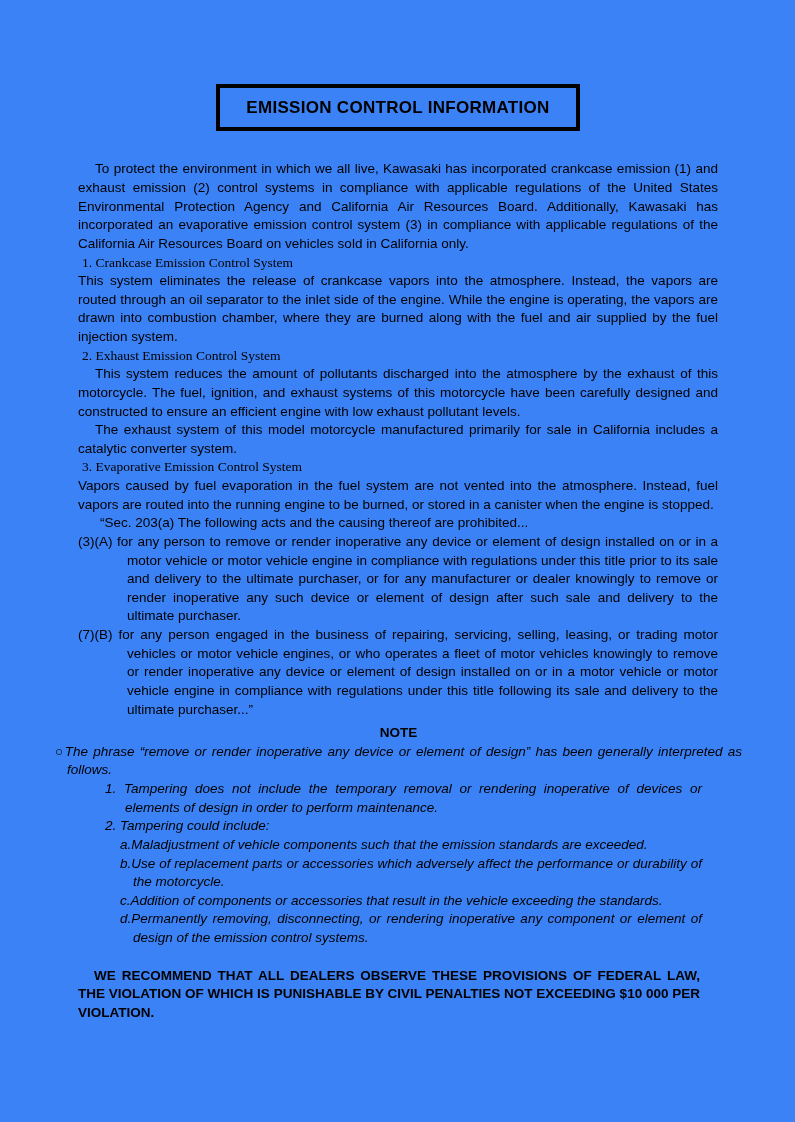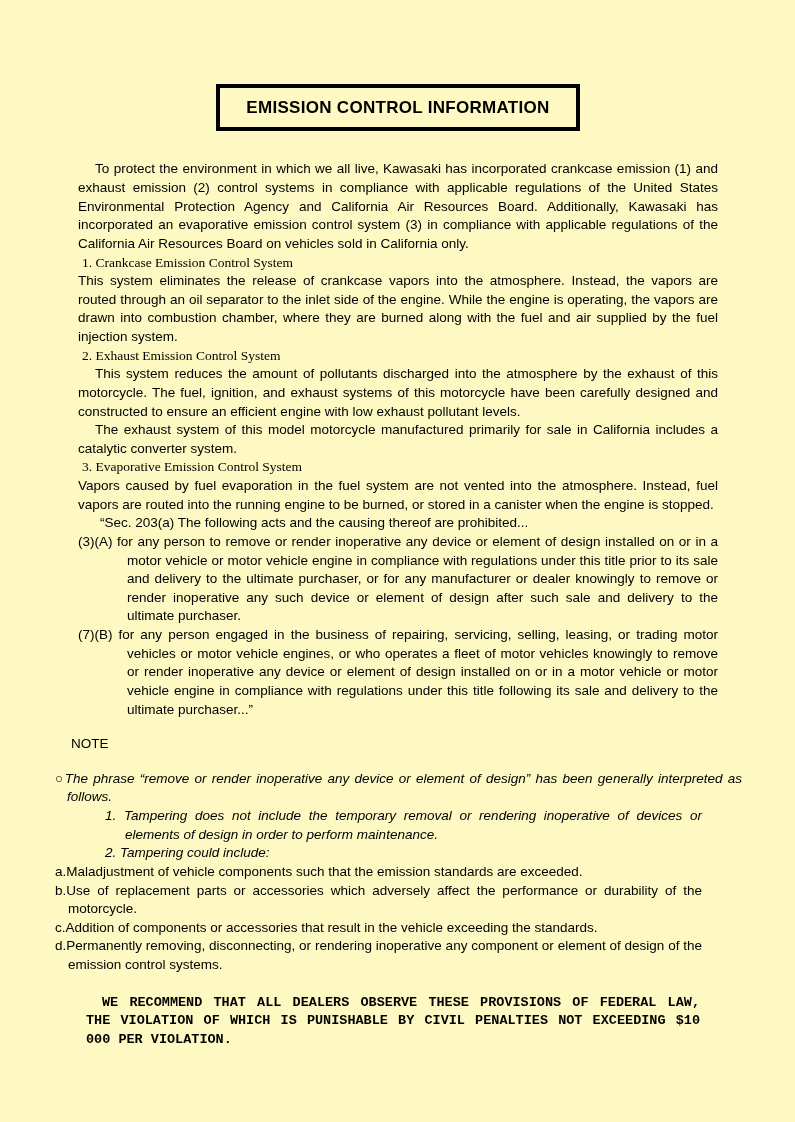--- a/index.html
+++ b/index.html
@@ -1,21 +1,21 @@
 <!DOCTYPE html>
 <html><head>
 <meta charset="utf-8">
 <style>
   html, body { margin: 0; padding: 0; background: #ffffff; }
   .page {
     position: relative;
     width: 795px;
     height: 1122px;
     margin: 0 auto;
-    background: #fef9c3;
+    background: #3b82f6;
     color: #000000;
     font-family: "Liberation Sans", sans-serif;
     font-size: 13.5px;
     line-height: 1.38;
     padding: 84px 77px 0 78px;
     box-sizing: border-box;
     overflow: hidden;
   }
   .title-box {
     width: max-content;
@@ -29,44 +29,45 @@
     font-weight: bold;
     letter-spacing: 0.3px;
   }
   .p { margin: 0; text-align: justify; }
   .indent  { text-indent: 17px; }
   .indent2 { text-indent: 22px; }
   .heading { text-align: left; padding-left: 4px; font-family: Liberation Serif, serif; }
   .clause  { padding-left: 49px; text-indent: -49px; }
 
   .note { margin: 5px -24px 0 -23px; }
-  .note-heading { margin: 16px; font-weight: normal; }
+  .note-heading { margin: 0; text-align: center; font-weight: bold; }
   .note-lead {
     font-style: italic;
     padding-left: 12px;
     text-indent: -12px;
   }
   .note-item {
     font-style: italic;
     margin-left: 50px;
     margin-right: 40px;
     padding-left: 20px;
     text-indent: -20px;
   }
   .note-sub {
+    font-style: italic;
+    margin-left: 65px;
     margin-right: 40px;
     padding-left: 13px;
     text-indent: -13px;
   }
   .footer-warning {
-    margin: 19px 18px 0 8px;
+    margin: 19px 18px 0 0;
     font-weight: bold;
     text-align: justify;
     text-indent: 16px;
-    font-family: Liberation Mono, monospace;
   }
 </style>
 </head>
 <body>
 
 <div class="page">
 
   <div class="title-box">
     <h1 class="title">EMISSION CONTROL INFORMATION</h1>
   </div>

